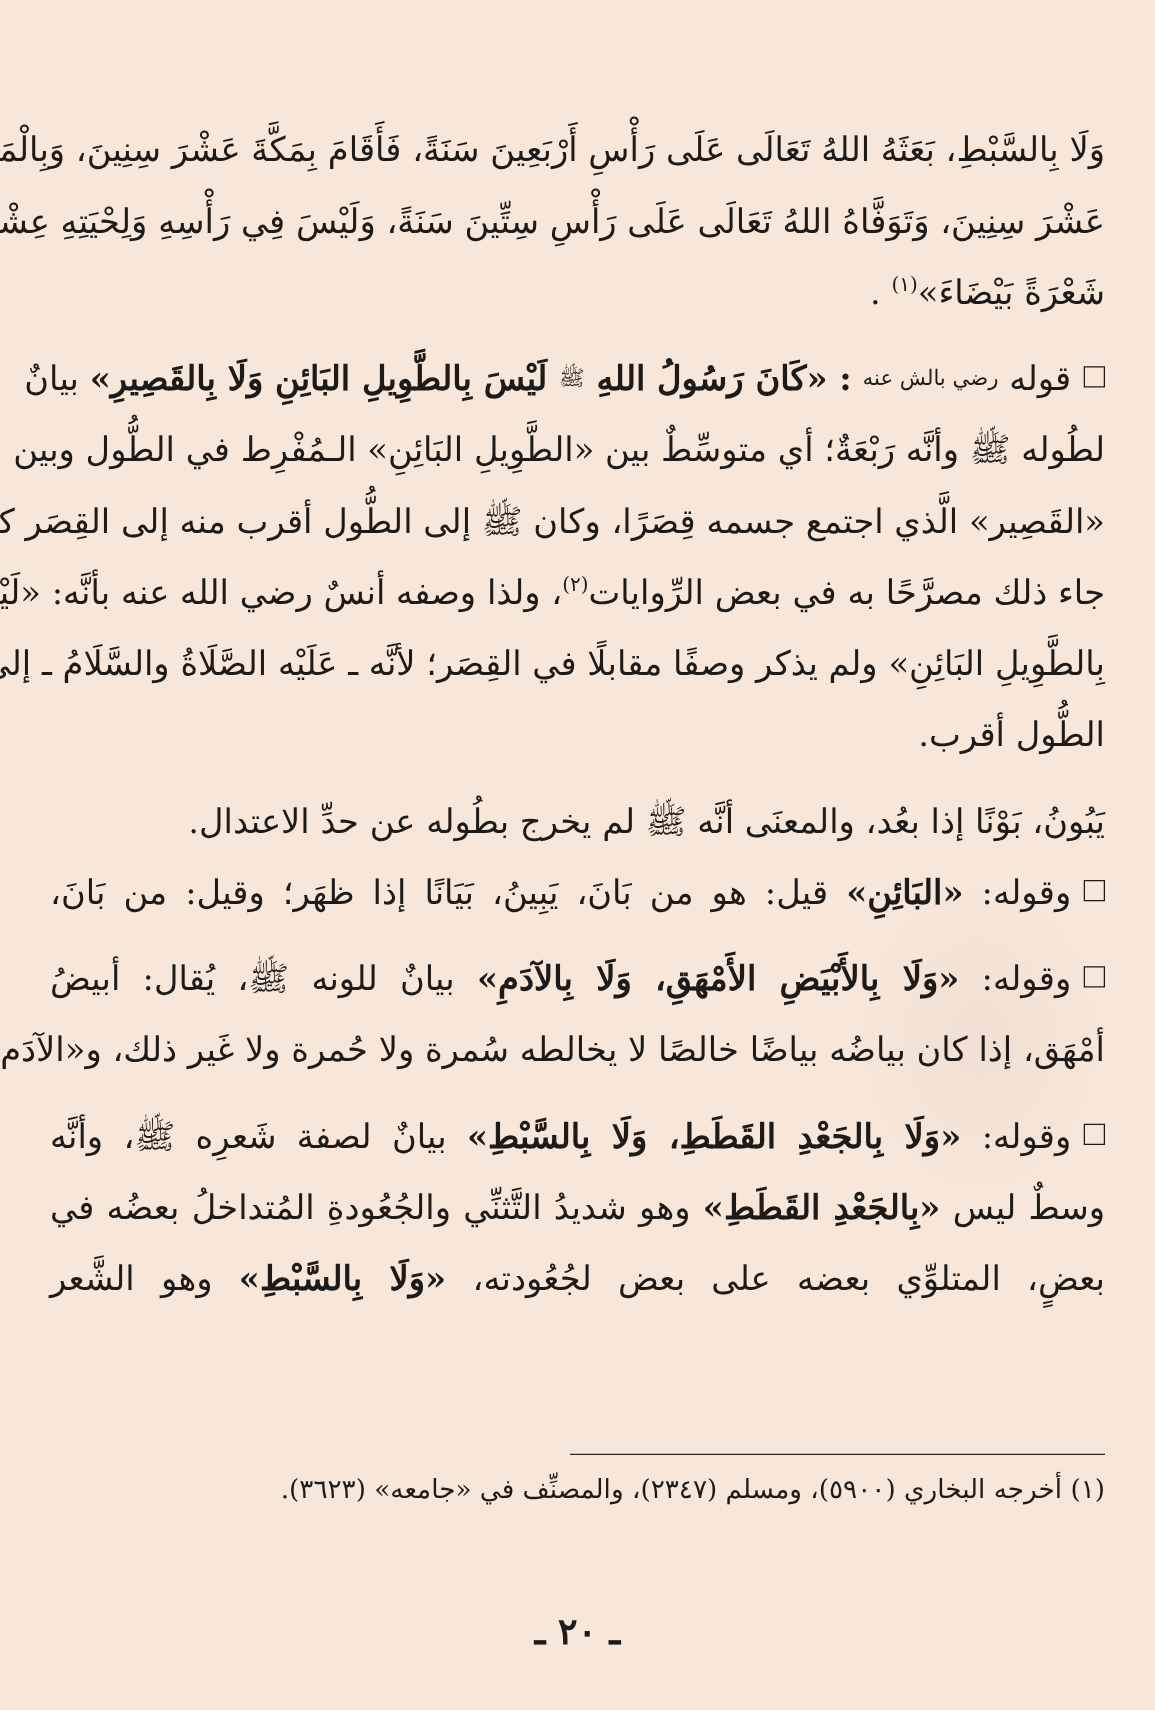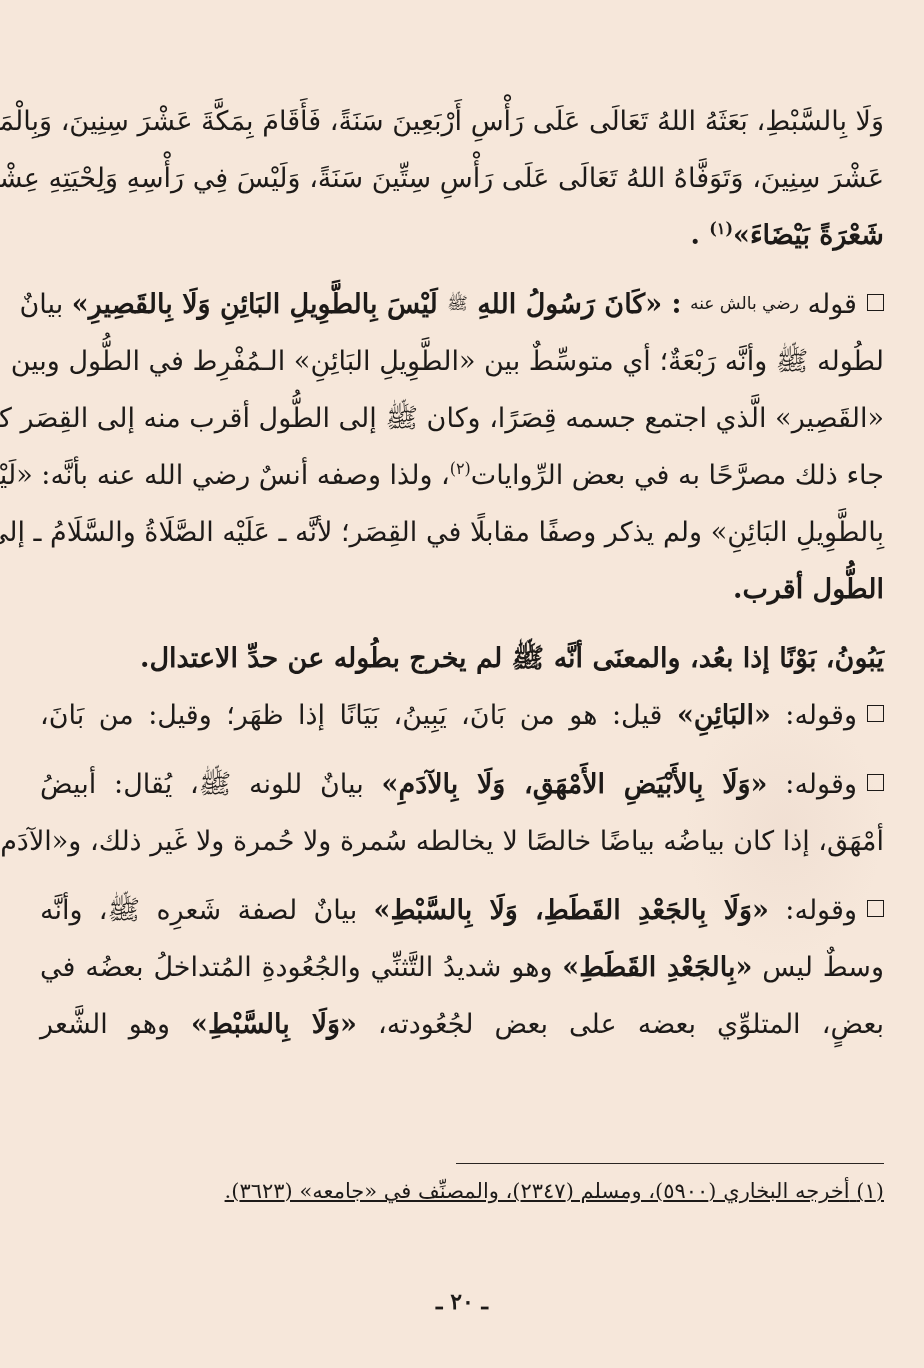--- a/index.html
+++ b/index.html
@@ -30,21 +30,20 @@
     }
     .line {
       display: block;
       text-align: justify;
       text-align-last: justify;
       white-space: nowrap;
       height: 57px;
     }
     .line.last {
       text-align-last: right;
-      font-weight: bold;
     }
     .para-gap {
       height: 12px;
     }
     .quote {
       font-weight: bold;
     }
     .marker {
       display: inline-block;
       width: 15px;
@@ -79,29 +78,28 @@
       left: 80px;
       top: 1172px;
       direction: rtl;
       font-size: 21px;
       line-height: 38px;
       text-align: right;
     }
     .footnote {
       display: block;
       white-space: nowrap;
-      text-decoration: underline;
     }
     .page-number {
       position: absolute;
       left: 0;
       right: 0;
       top: 1288px;
       text-align: center;
-      font-size: 22px;
+      font-size: 29px;
       font-weight: bold;
       direction: rtl;
     }
     .scan-stain {
       position: absolute;
       right: 40px;
       top: 700px;
       width: 200px;
       height: 260px;
       background: radial-gradient(ellipse at center, rgba(200,170,160,0.12), rgba(246,231,218,0) 70%);

